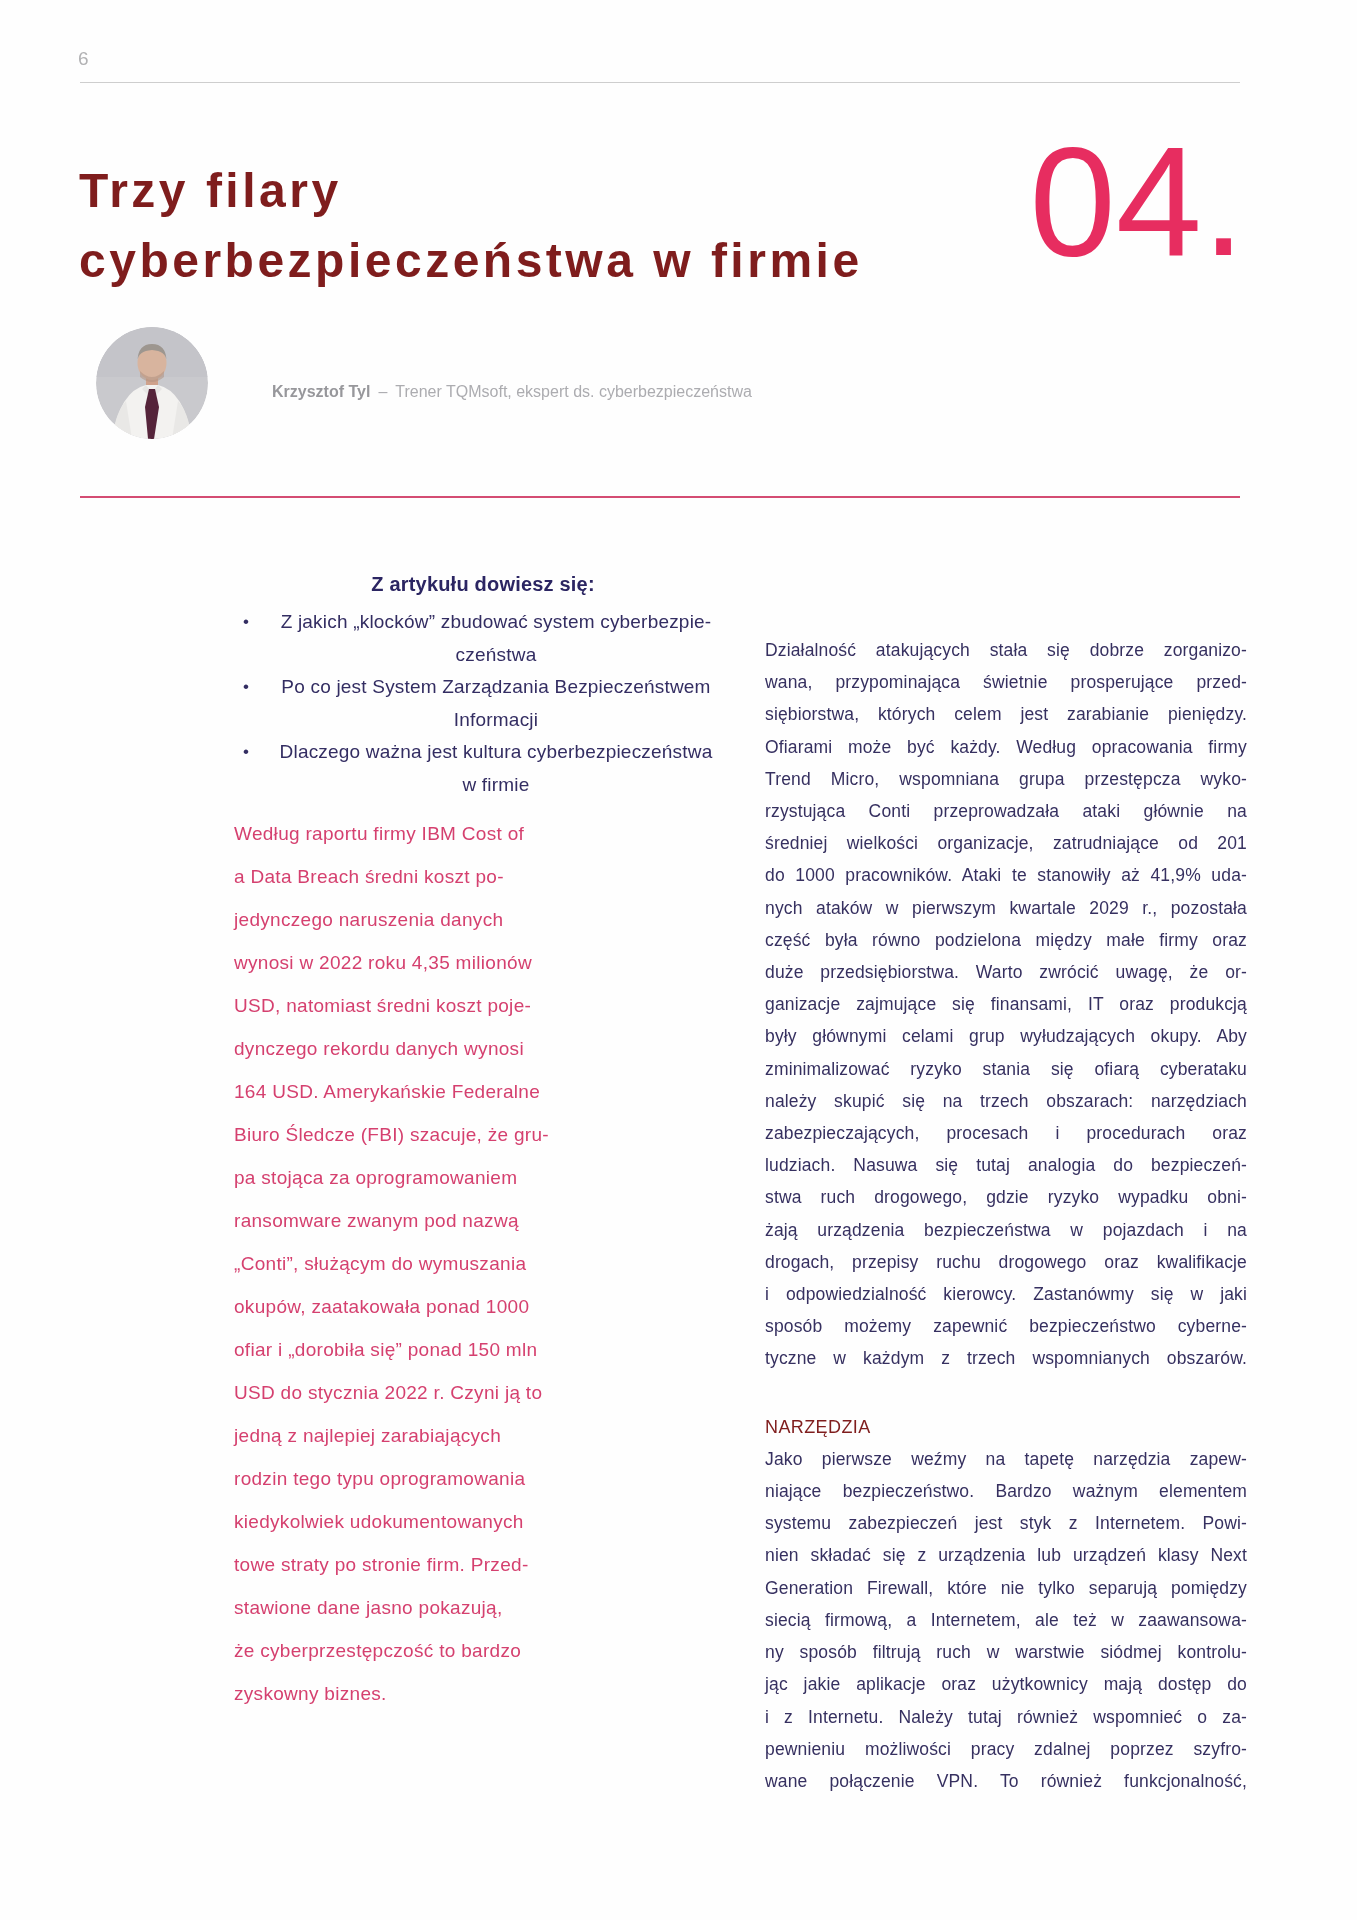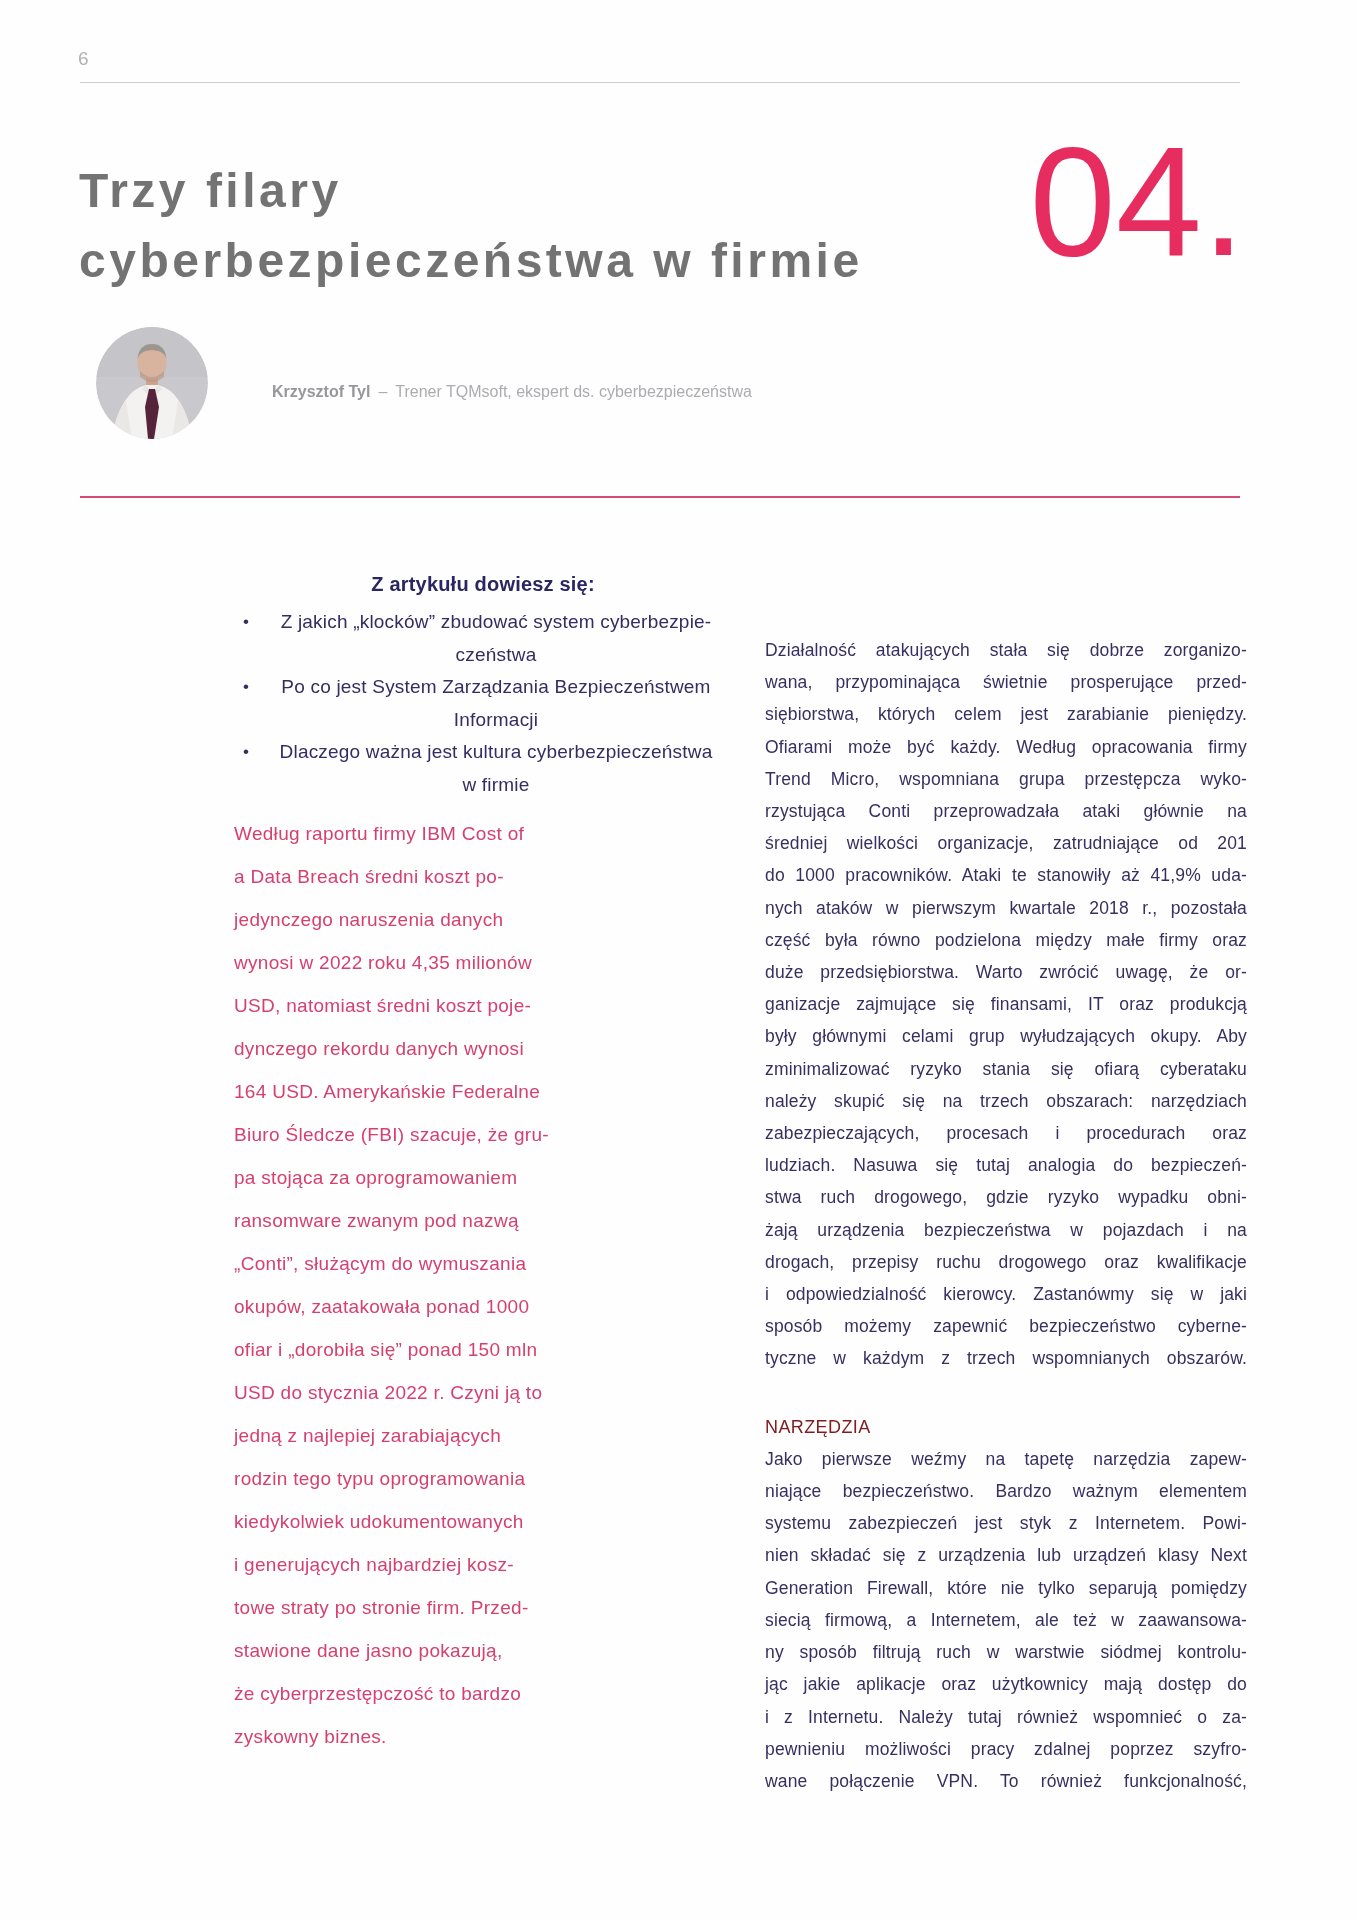--- a/index.html
+++ b/index.html
@@ -8,21 +8,21 @@
     font-family:"Liberation Sans",sans-serif;overflow:hidden;
   }
   .page-number{
     position:absolute;left:78px;top:48px;font-size:19px;color:#b2b2b4;
   }
   .top-rule{
     position:absolute;left:80px;right:117px;top:82px;height:1px;background:#cecece;
   }
   .title{
     position:absolute;left:79px;top:156px;margin:0;
-    font-size:48px;line-height:70px;font-weight:700;color:#737373;
+    font-size:48px;line-height:70px;font-weight:700;color:#7f1d1d;
     letter-spacing:3.5px;white-space:nowrap;
   }
   .section-number{
     position:absolute;right:112px;top:124px;
     font-size:155px;line-height:1;font-weight:400;color:#e72d60;letter-spacing:0;
   }
   .avatar{
     position:absolute;left:96px;top:327px;width:112px;height:112px;border-radius:50%;
     overflow:hidden;display:block;
   }
@@ -144,37 +144,36 @@
     <div class="ln">Biuro Śledcze (FBI) szacuje, że gru-</div>
     <div class="ln">pa stojąca za oprogramowaniem</div>
     <div class="ln">ransomware zwanym pod nazwą</div>
     <div class="ln">„Conti”, służącym do wymuszania</div>
     <div class="ln">okupów, zaatakowała ponad 1000</div>
     <div class="ln">ofiar i „dorobiła się” ponad 150 mln</div>
     <div class="ln">USD do stycznia 2022 r. Czyni ją to</div>
     <div class="ln">jedną z najlepiej zarabiających</div>
     <div class="ln">rodzin tego typu oprogramowania</div>
     <div class="ln">kiedykolwiek udokumentowanych</div>
-    <div class="ln">i generujących najbardziej kosz-</div>
     <div class="ln">towe straty po stronie firm. Przed-</div>
     <div class="ln">stawione dane jasno pokazują,</div>
     <div class="ln">że cyberprzestępczość to bardzo</div>
     <div class="ln">zyskowny biznes.</div>
   </section>
 
   <section class="rc">
     <div class="ln">Działalność atakujących stała się dobrze zorganizo-</div>
     <div class="ln">wana, przypominająca świetnie prosperujące przed-</div>
     <div class="ln">siębiorstwa, których celem jest zarabianie pieniędzy.</div>
     <div class="ln">Ofiarami może być każdy. Według opracowania firmy</div>
     <div class="ln">Trend Micro, wspomniana grupa przestępcza wyko-</div>
     <div class="ln">rzystująca Conti przeprowadzała ataki głównie na</div>
     <div class="ln">średniej wielkości organizacje, zatrudniające od 201</div>
     <div class="ln">do 1000 pracowników. Ataki te stanowiły aż 41,9% uda-</div>
-    <div class="ln">nych ataków w pierwszym kwartale 2018 r., pozostała</div>
+    <div class="ln">nych ataków w pierwszym kwartale 2029 r., pozostała</div>
     <div class="ln">część była równo podzielona między małe firmy oraz</div>
     <div class="ln">duże przedsiębiorstwa. Warto zwrócić uwagę, że or-</div>
     <div class="ln">ganizacje zajmujące się finansami, IT oraz produkcją</div>
     <div class="ln">były głównymi celami grup wyłudzających okupy. Aby</div>
     <div class="ln">zminimalizować ryzyko stania się ofiarą cyberataku</div>
     <div class="ln">należy skupić się na trzech obszarach: narzędziach</div>
     <div class="ln">zabezpieczających, procesach i procedurach oraz</div>
     <div class="ln">ludziach. Nasuwa się tutaj analogia do bezpieczeń-</div>
     <div class="ln">stwa ruch drogowego, gdzie ryzyko wypadku obni-</div>
     <div class="ln">żają urządzenia bezpieczeństwa w pojazdach i na</div>

